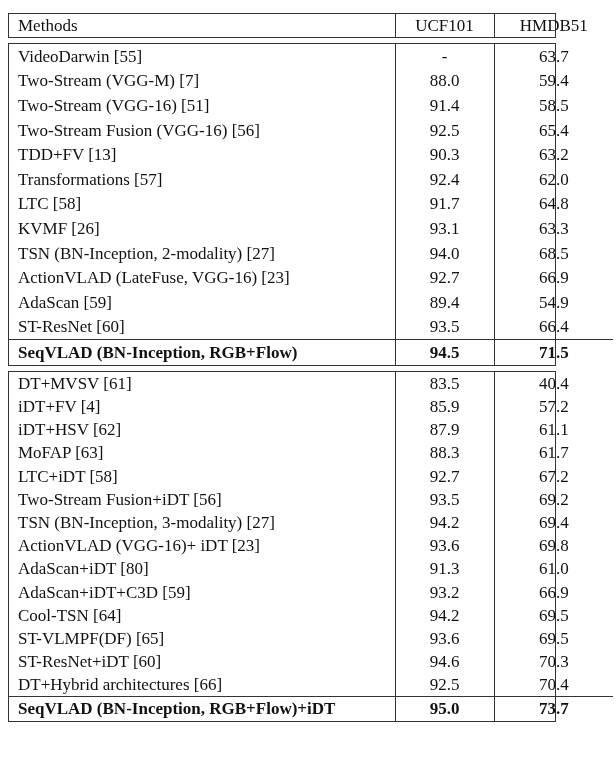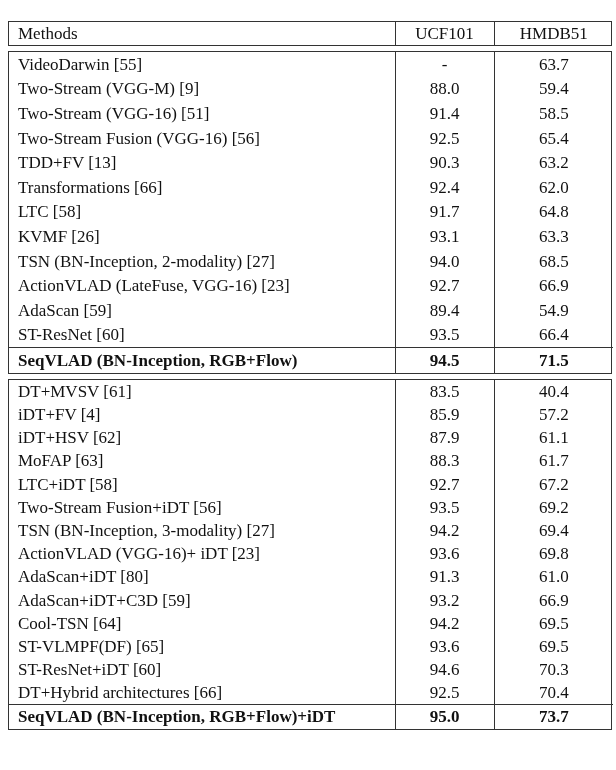--- a/index.html
+++ b/index.html
@@ -8,22 +8,22 @@
     width: 616px;
     height: 770px;
     background: #ffffff;
     font-family: "Liberation Serif", "DejaVu Serif", serif;
     color: #111111;
     overflow: hidden;
   }
   .table-stack {
     position: absolute;
     left: 8px;
-    top: 21px;
-    width: 604px;
+    top: 13px;
+    width: 548px;
   }
   .box {
     border: 1.6px solid #333333;
     background: #ffffff;
   }
   .box-gap {
     height: 5px;
   }
   table {
     border-collapse: collapse;
@@ -89,41 +89,41 @@
           <col class="c-ucf">
           <col class="c-hmdb">
         </colgroup>
       <tbody>
           <tr>
             <td>VideoDarwin [55]</td>
             <td>-</td>
             <td>63.7</td>
           </tr>
           <tr>
-            <td>Two-Stream (VGG-M) [9]</td>
+            <td>Two-Stream (VGG-M) [7]</td>
             <td>88.0</td>
             <td>59.4</td>
           </tr>
           <tr>
             <td>Two-Stream (VGG-16) [51]</td>
             <td>91.4</td>
             <td>58.5</td>
           </tr>
           <tr>
             <td>Two-Stream Fusion (VGG-16) [56]</td>
             <td>92.5</td>
             <td>65.4</td>
           </tr>
           <tr>
             <td>TDD+FV [13]</td>
             <td>90.3</td>
             <td>63.2</td>
           </tr>
           <tr>
-            <td>Transformations [66]</td>
+            <td>Transformations [57]</td>
             <td>92.4</td>
             <td>62.0</td>
           </tr>
           <tr>
             <td>LTC [58]</td>
             <td>91.7</td>
             <td>64.8</td>
           </tr>
           <tr>
             <td>KVMF [26]</td>

